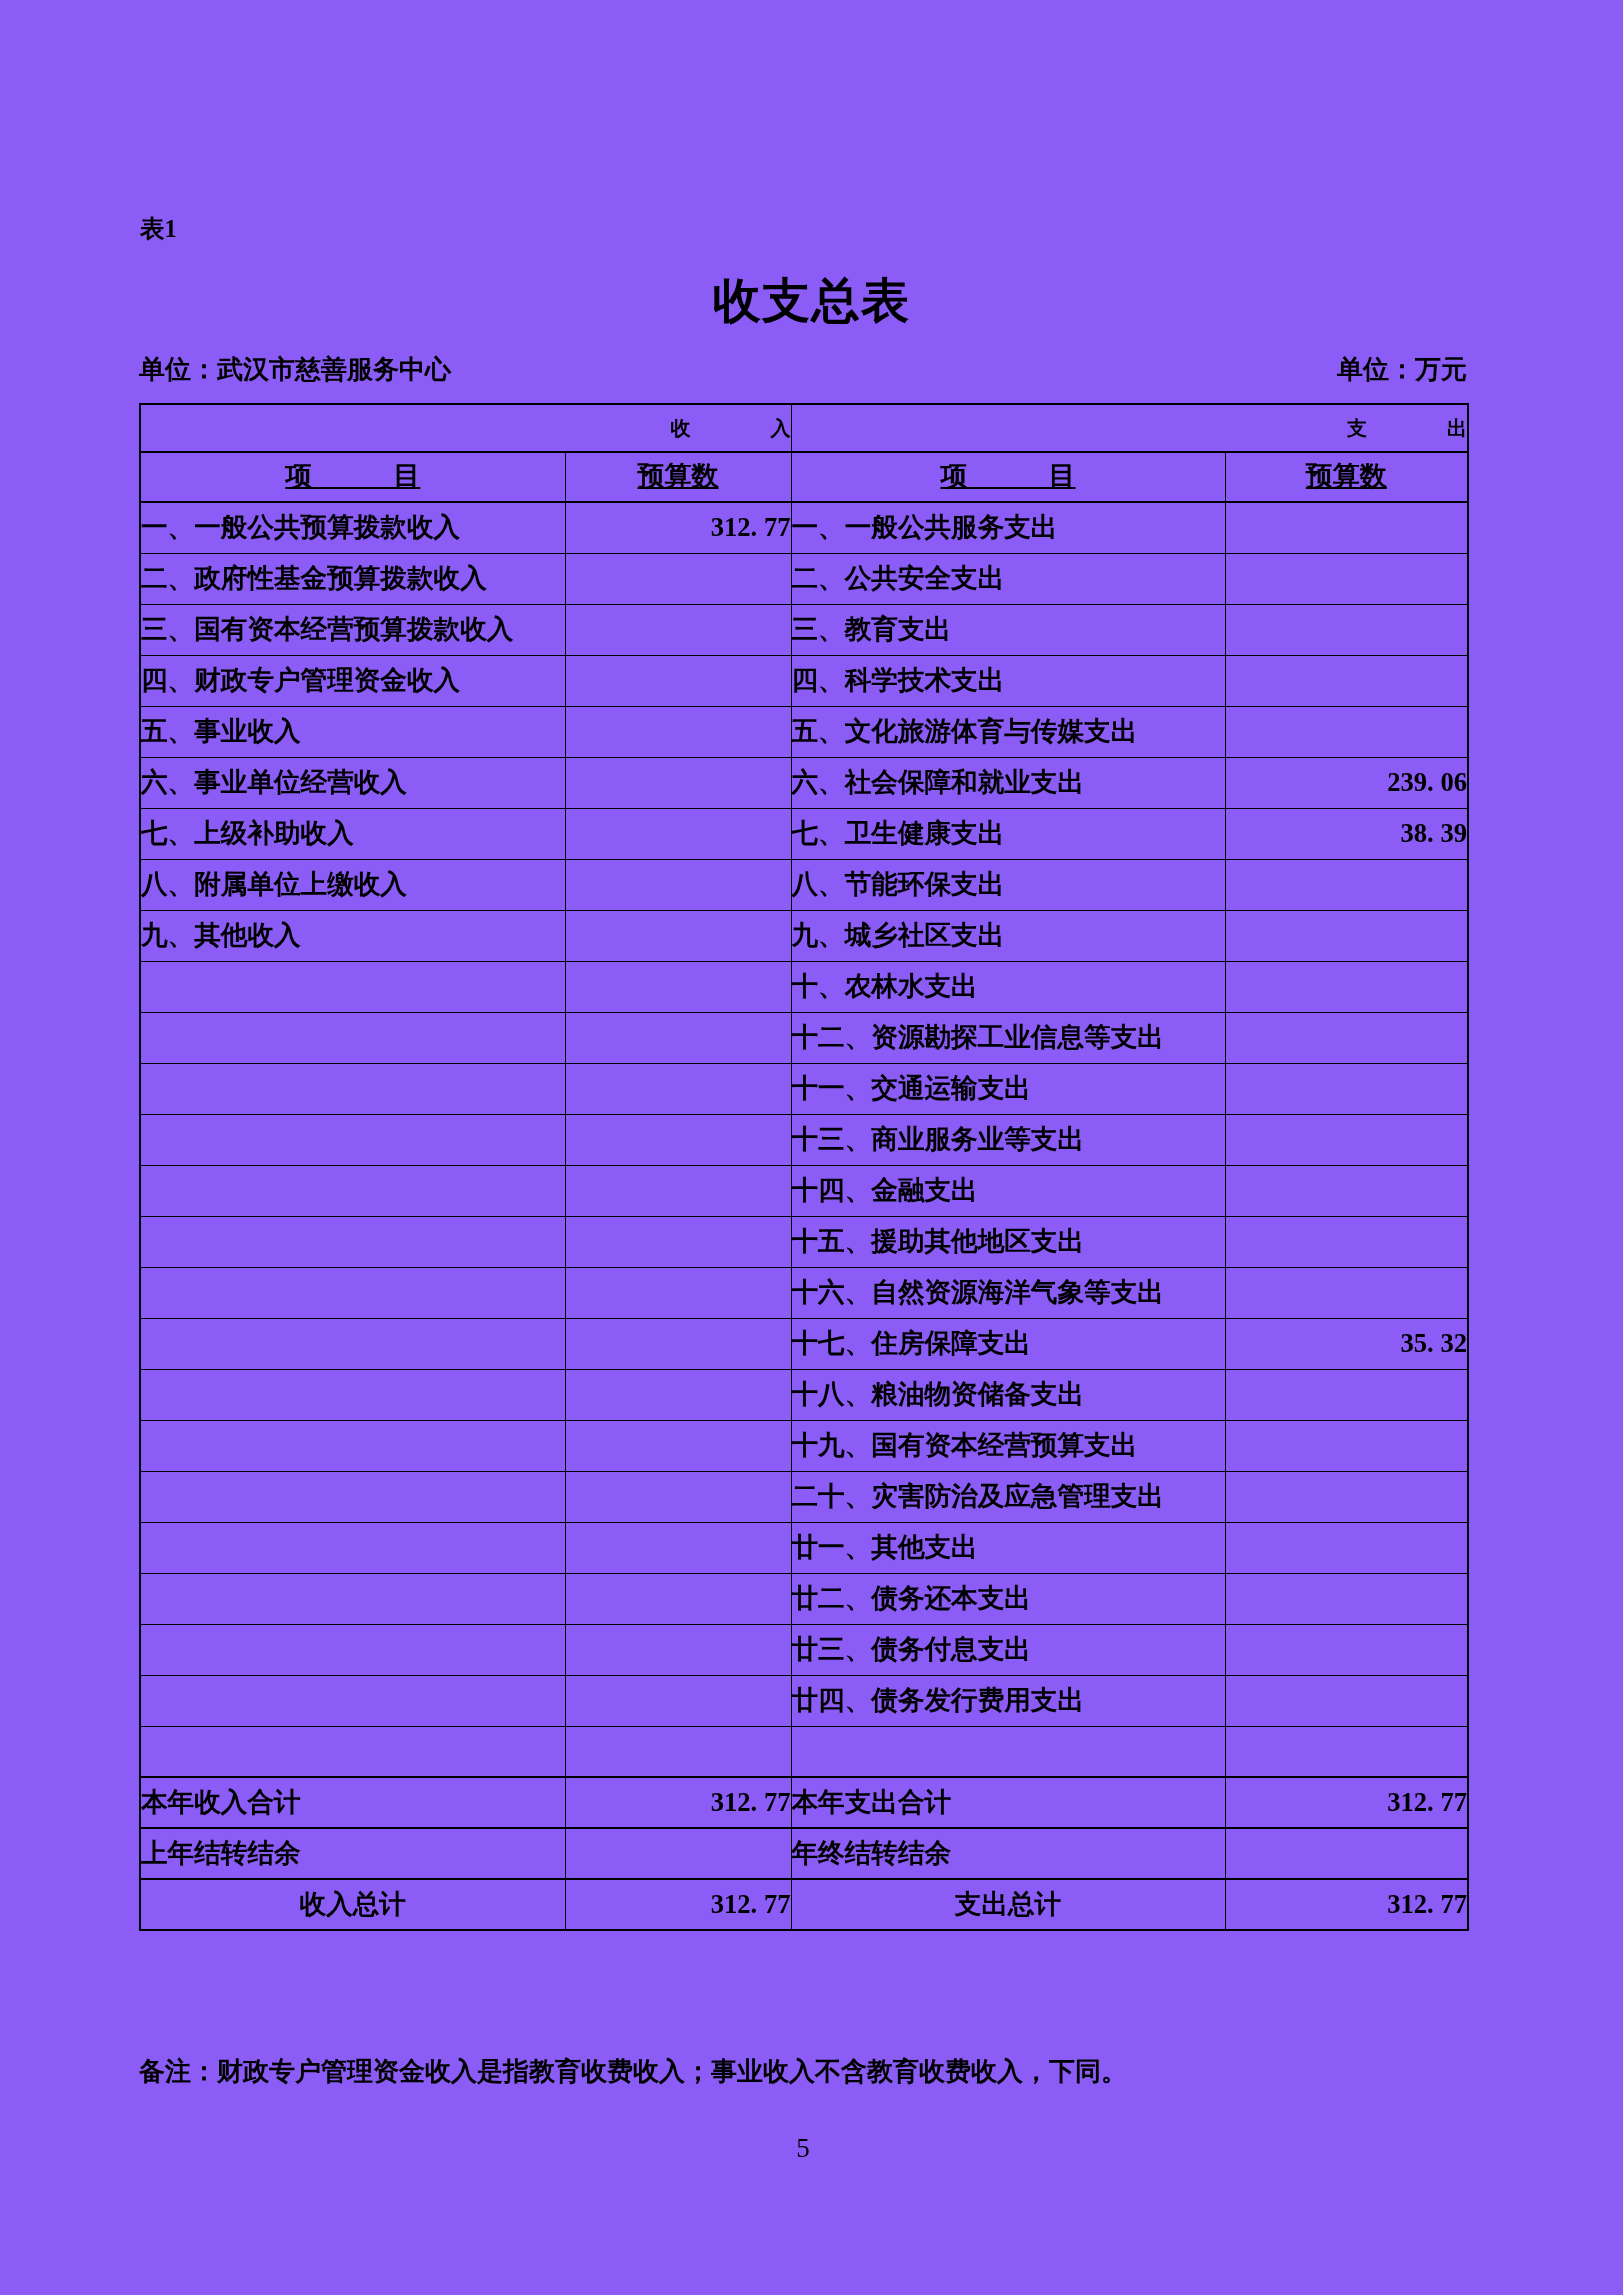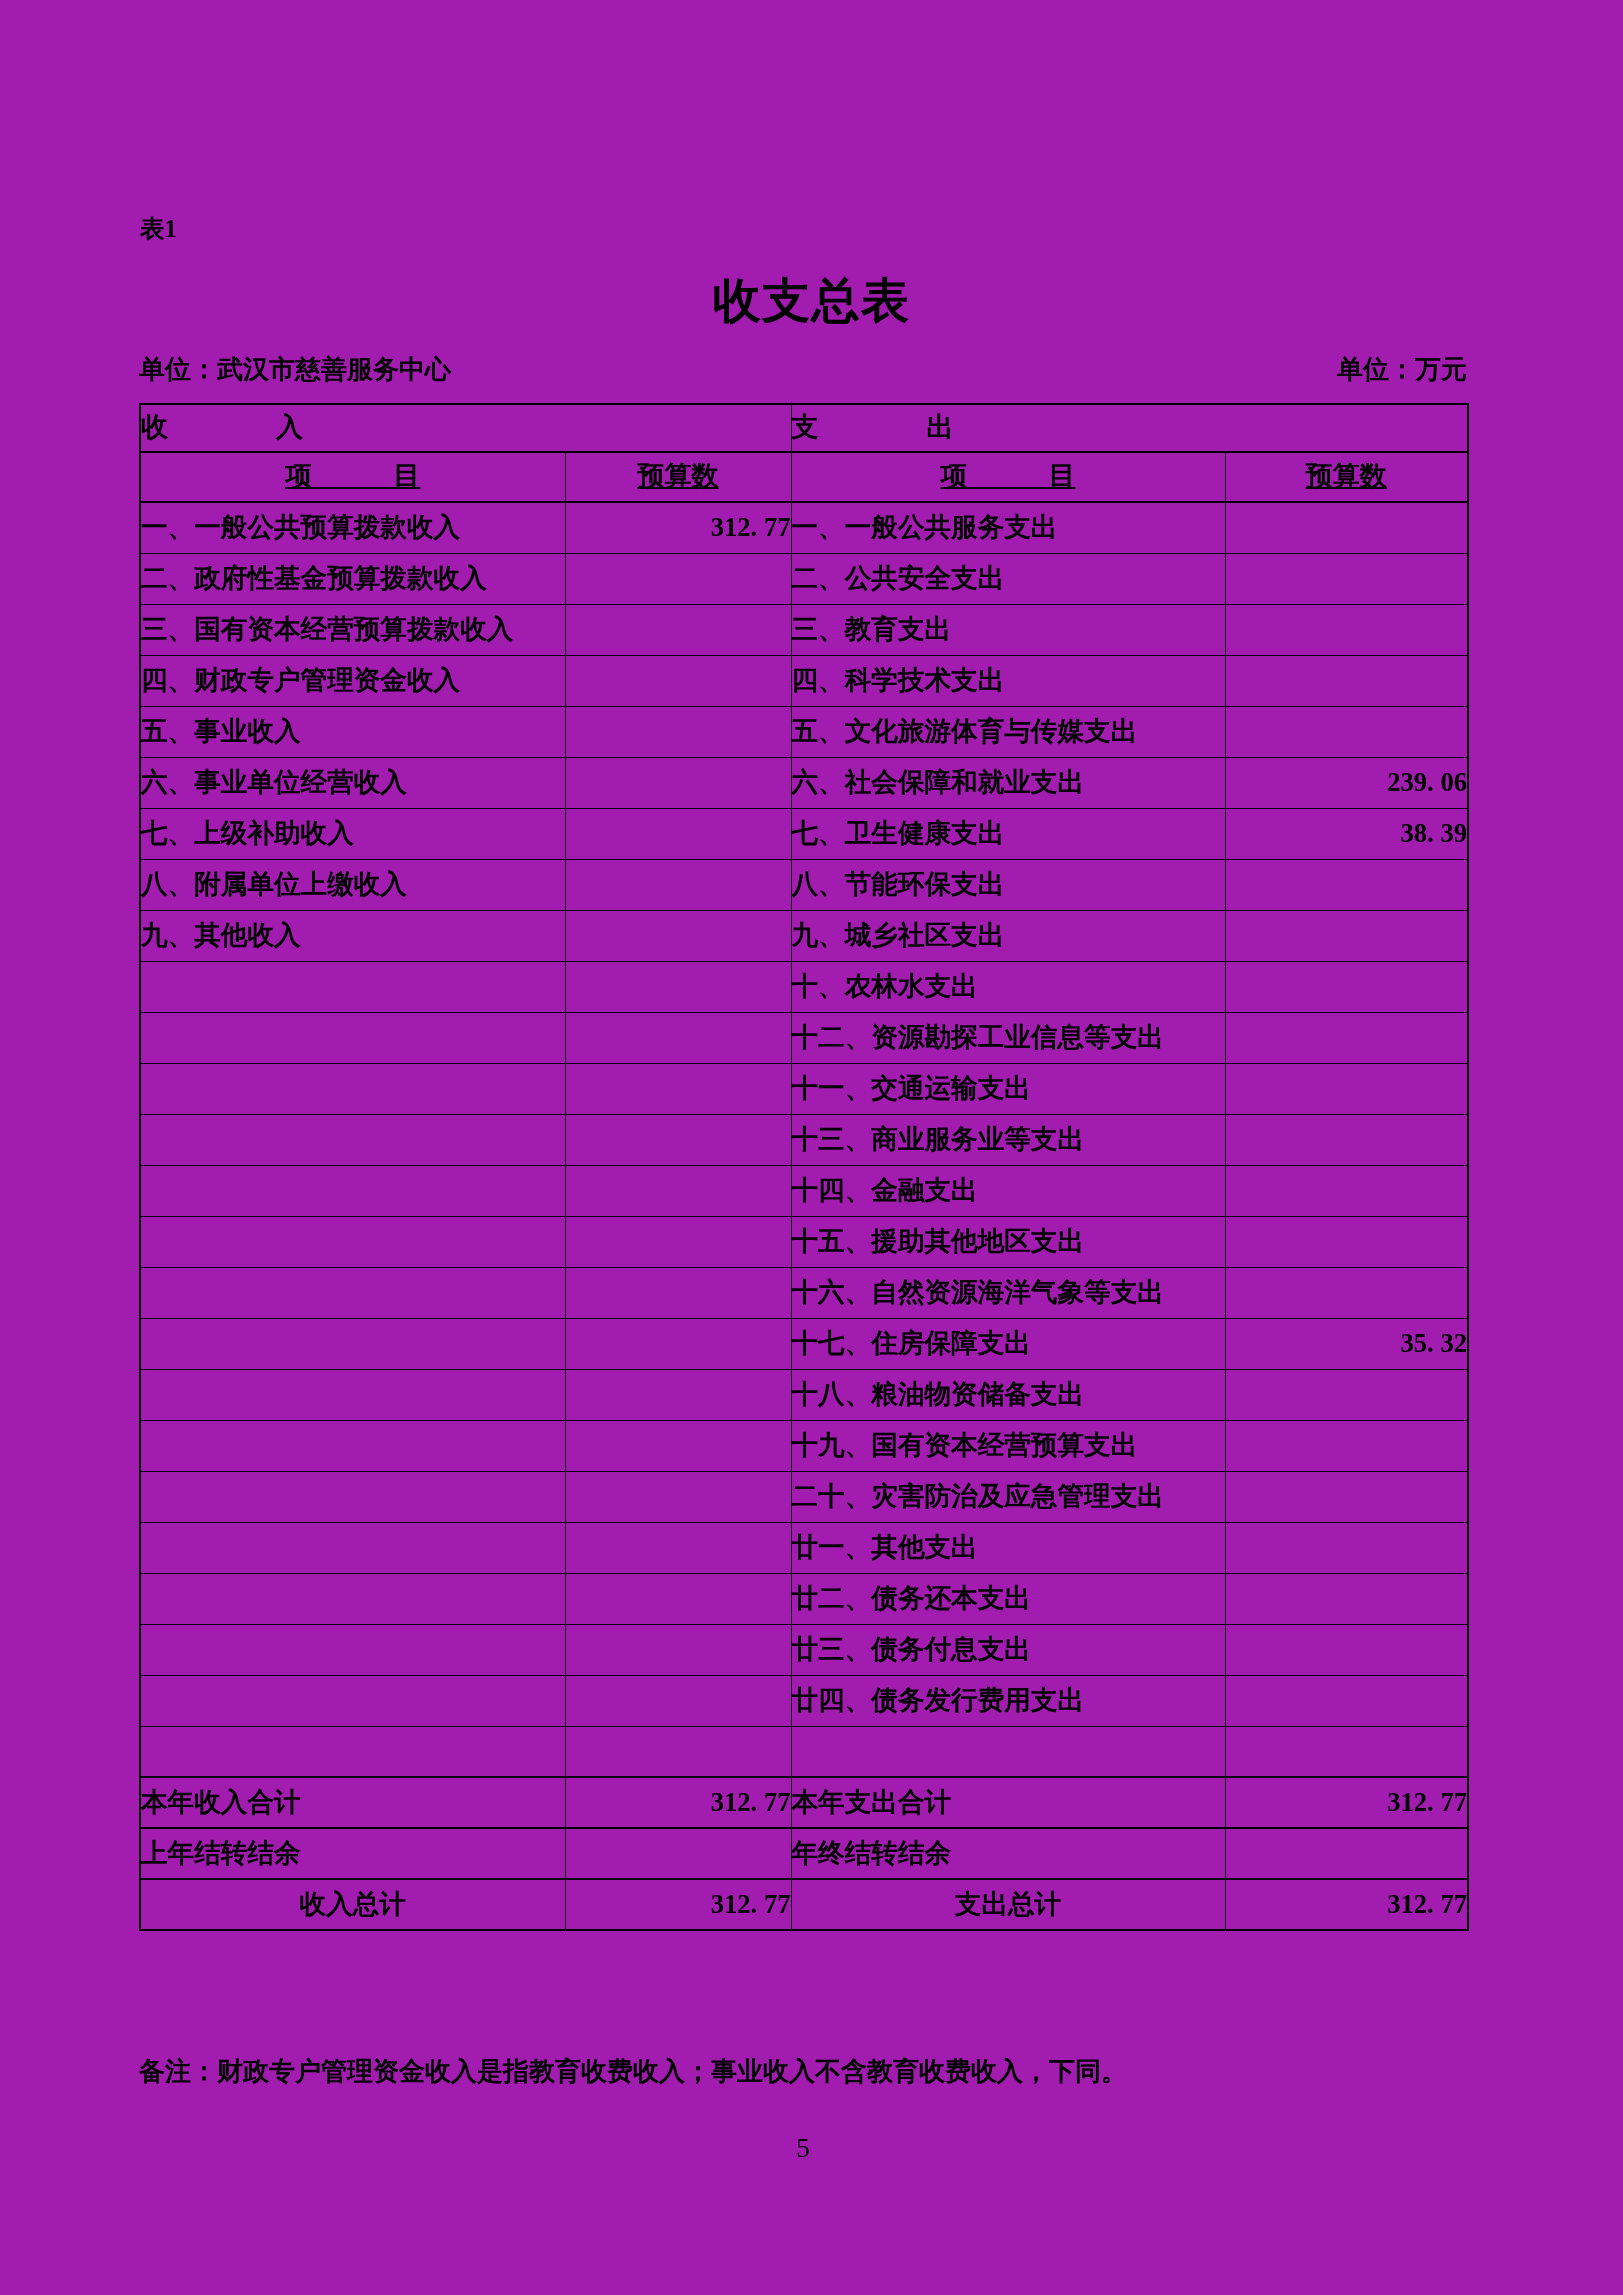--- a/index.html
+++ b/index.html
@@ -1,20 +1,20 @@
 <!DOCTYPE html>
 <html style="font-size:11px"><head>
 <meta charset="utf-8">
 <style>
   html, body { margin: 0; padding: 0; background: #ffffff; }
   .page {
     position: relative;
     width: 1623px;
     height: 2295px;
-    background: #a21caf;
+    background: #8b5cf6;
     color: #000000;
     font-family: "Liberation Serif", "DejaVu Serif", serif;
     font-weight: bold;
     overflow: hidden;
   }
   .table-label {
     position: absolute;
     left: 140px;
     top: 217px;
     font-size: 24.5px;
@@ -53,21 +53,21 @@
   table.budget-table td {
     border: 1.4px solid #000;
     vertical-align: middle;
     font-size: 26.6px;
     line-height: 1.1;
     padding: 0;
     overflow: hidden;
     white-space: nowrap;
     box-sizing: border-box;
   }
-  tr.h1 td { height: 48px; border-bottom-width: 2px; font-size: 27px; text-align: left; }
+  tr.h1 td { height: 48px; border-bottom-width: 2px; font-size: 20px; text-align: right; }
   tr.h2 td { height: 50px; border-bottom-width: 2px; font-size: 27px; text-align: center; text-decoration: underline; }
   tbody td { height: 51px; }
   td.mid { border-left-width: 2px; }
   tr.total-row td { border-top-width: 2.7px; margin-top: 20px; }
   td.cell-item { text-align: left; padding-left: 8.2px; }
   td.cell-num  { text-align: right; padding-right: 6.8px; }
   td.cell-center { text-align: center; padding-left: 0; }
   .note {
     position: absolute;
     left: 139px;

